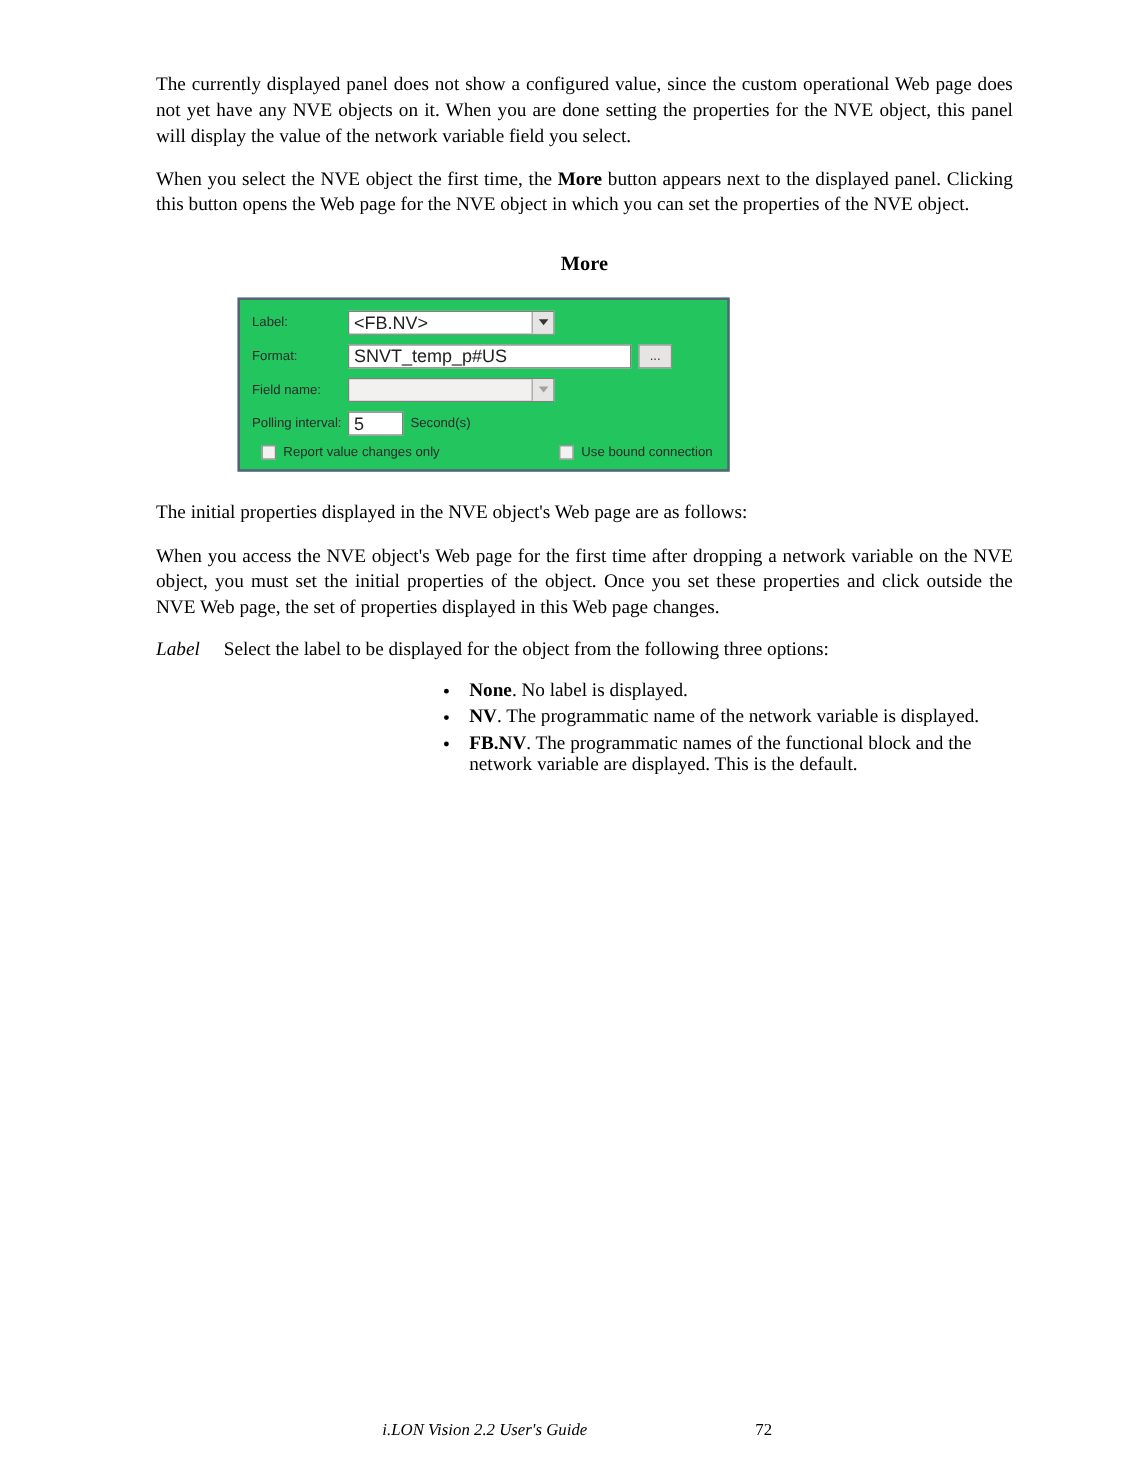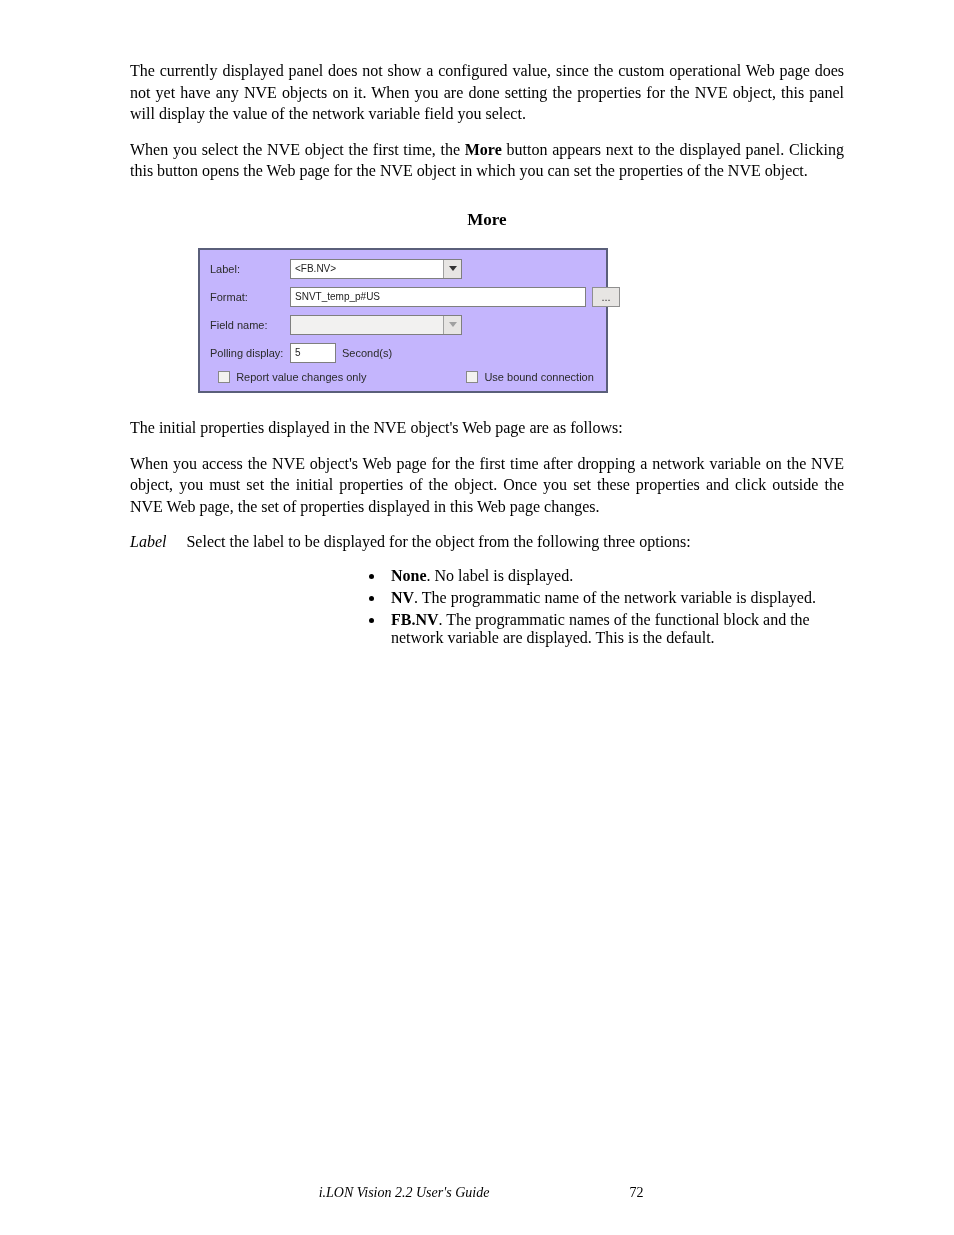--- a/index.html
+++ b/index.html
@@ -28,21 +28,21 @@
   .section-heading {
     text-align: center;
     font-weight: bold;
     font-size: 17px;
     margin: 28px 0 18px 0;
   }
   .panel {
     width: 410px;
     margin: 0 0 24px 68px;
     border: 2px solid #5a5f7a;
-    background: #c4b5fd;
+    background: #22c55e;
     font-family: Tahoma, Arial, sans-serif;
     font-size: 11px;
     color: #2b2b2b;
     box-sizing: border-box;
     padding: 9px 10px 8px 10px;
   }
   .panel-row {
     display: flex;
     align-items: center;
     margin-bottom: 8px;
@@ -57,24 +57,24 @@
     display: flex;
     align-items: center;
     gap: 6px;
   }
   .combo, .textbox {
     background: #ffffff;
     border: 1px solid #7f7f7f;
     height: 20px;
     box-sizing: border-box;
     display: flex;
-    align-items: center;
+    align-items: flex-end;
     padding: 0 4px;
     font-family: Tahoma, Arial, sans-serif;
-    font-size: 10px;
+    font-size: 15px;
     color: #222;
     position: relative;
   }
   .combo.disabled, .textbox.disabled {
     background: #f2f1f0;
     color: #7a7a7a;
   }
   .combo .drop {
     position: absolute;
     right: 0;
@@ -149,21 +149,21 @@
     display: flex;
     justify-content: center;
     gap: 140px;
     font-style: italic;
     font-size: 14px;
   }
   .footer .title { font-style: italic; }
   .footer .pg { font-style: normal; }
   
   #label-combo { width: 172px; }
-  #format-text { width: 296px; }
+  #format-text { width: 236px; }
   #browse-btn  { width: 28px; }
   #field-combo { width: 172px; }
   #poll-text   { width: 46px; }
 </style>
 </head>
 <body>
 
 <div class="page">
 
   <div class="body-block">
@@ -201,21 +201,21 @@
       <div class="panel-label">Field name:</div>
       <div class="panel-field">
         <div id="field-combo" class="combo disabled">
           <span></span>
           <span class="drop"></span>
         </div>
       </div>
     </div>
 
     <div class="panel-row">
-      <div class="panel-label">Polling display:</div>
+      <div class="panel-label">Polling interval:</div>
       <div class="panel-field">
         <div id="poll-text" class="textbox">
           <span>5</span>
         </div>
         <span>Second(s)</span>
       </div>
     </div>
 
     <div class="checks-row">
       <span class="chk-pair">

